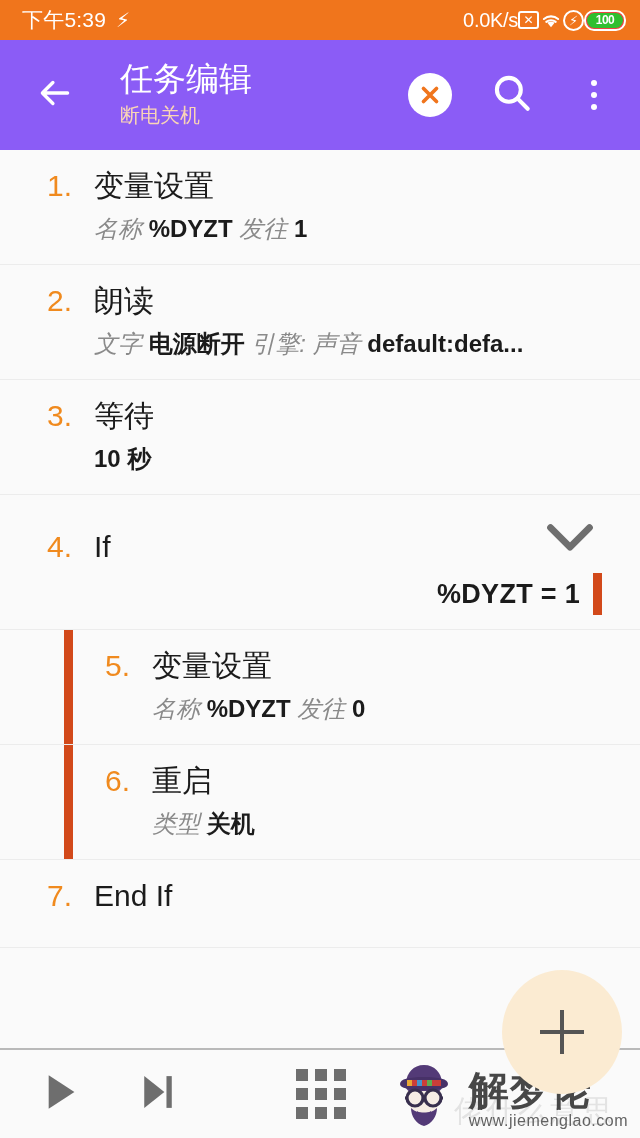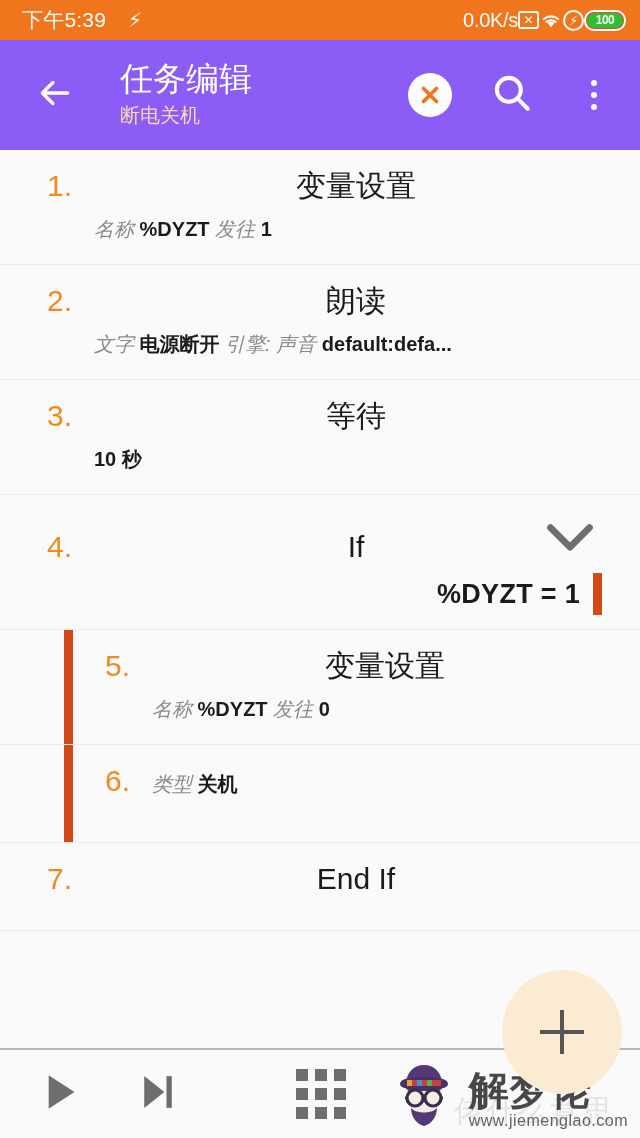--- a/index.html
+++ b/index.html
@@ -13,21 +13,21 @@
 
   
   #status-bar {
     height:40px; width:640px;
     background:#F0751C;
     display:flex; align-items:center;
     padding:0 14px 0 22px;
     color:#FFFFFF;
   }
   #status-time { font-size:21px; letter-spacing:.2px; }
-  .sb-left { display:flex; align-items:center; gap:22px; }
+  .sb-left { display:flex; align-items:center; gap:10px; }
   .sb-right { margin-left:auto; display:flex; align-items:center; }
   #status-speed { font-size:20px; letter-spacing:-.3px; }
   .bolt-glyph { font-size:20px; line-height:1; }
   .icon-x-box {
     width:21px;height:18px;border:2px solid #fff;border-radius:3px;
     display:flex;align-items:center;justify-content:center;
     font-size:12px;font-weight:bold;line-height:1;
   }
   .wifi-ico { width:24px;height:18px; }
   .flash-circle {
@@ -85,23 +85,23 @@
     position:absolute; left:64px; top:0; bottom:0; width:9px;
     background:#D2491A;
   }
   .row-num {
     color:#F08A1E; font-size:30px; line-height:40px;
     width:48px; text-align:right; flex:0 0 auto;
     margin-left:24px;
   }
   .indented .row-num { margin-left:82px; }
   .row-body { margin-left:22px; flex:1 1 auto; min-width:0; }
-  .row-title { font-size:30px; line-height:40px; color:#1B1B1B; font-weight:400;text-align:center; }
+  .row-title { font-size:30px; line-height:40px; color:#1B1B1B; font-weight:400; }
   .row-sub {
-    font-size:20px; line-height:38px; margin-top:4px;
+    font-size:24px; line-height:38px; margin-top:4px;
     color:#8A8A8A; font-style:italic; white-space:nowrap;
     overflow:hidden; text-overflow:clip;
   }
   .row-sub b { color:#1B1B1B; font-style:normal; font-weight:bold; }
 
   
   #row-if { min-height:118px; padding-bottom:0; display:block; position:relative; }
   #row-if .if-top { display:flex; align-items:flex-start; padding-top:16px; }
   #chevron-down { position:absolute; right:44px; top:26px; }
   .if-condition-wrap {
@@ -279,20 +279,21 @@
       <div class="row-sub">
         <span>名称 </span><b>%DYZT</b><span> 发往 </span><b>0</b>
       </div>
     </div>
   </div>
 
   <div class="action-row indented">
     <span class="indent-bar"></span>
     <div class="row-num">6.</div>
     <div class="row-body">
+      <div class="row-title">重启</div>
       <div class="row-sub">
         <span>类型 </span><b>关机</b>
       </div>
     </div>
   </div>
 
   <div class="action-row" style="min-height:88px;">
     <div class="row-num">7.</div>
     <div class="row-body">
       <div class="row-title">End If</div>

